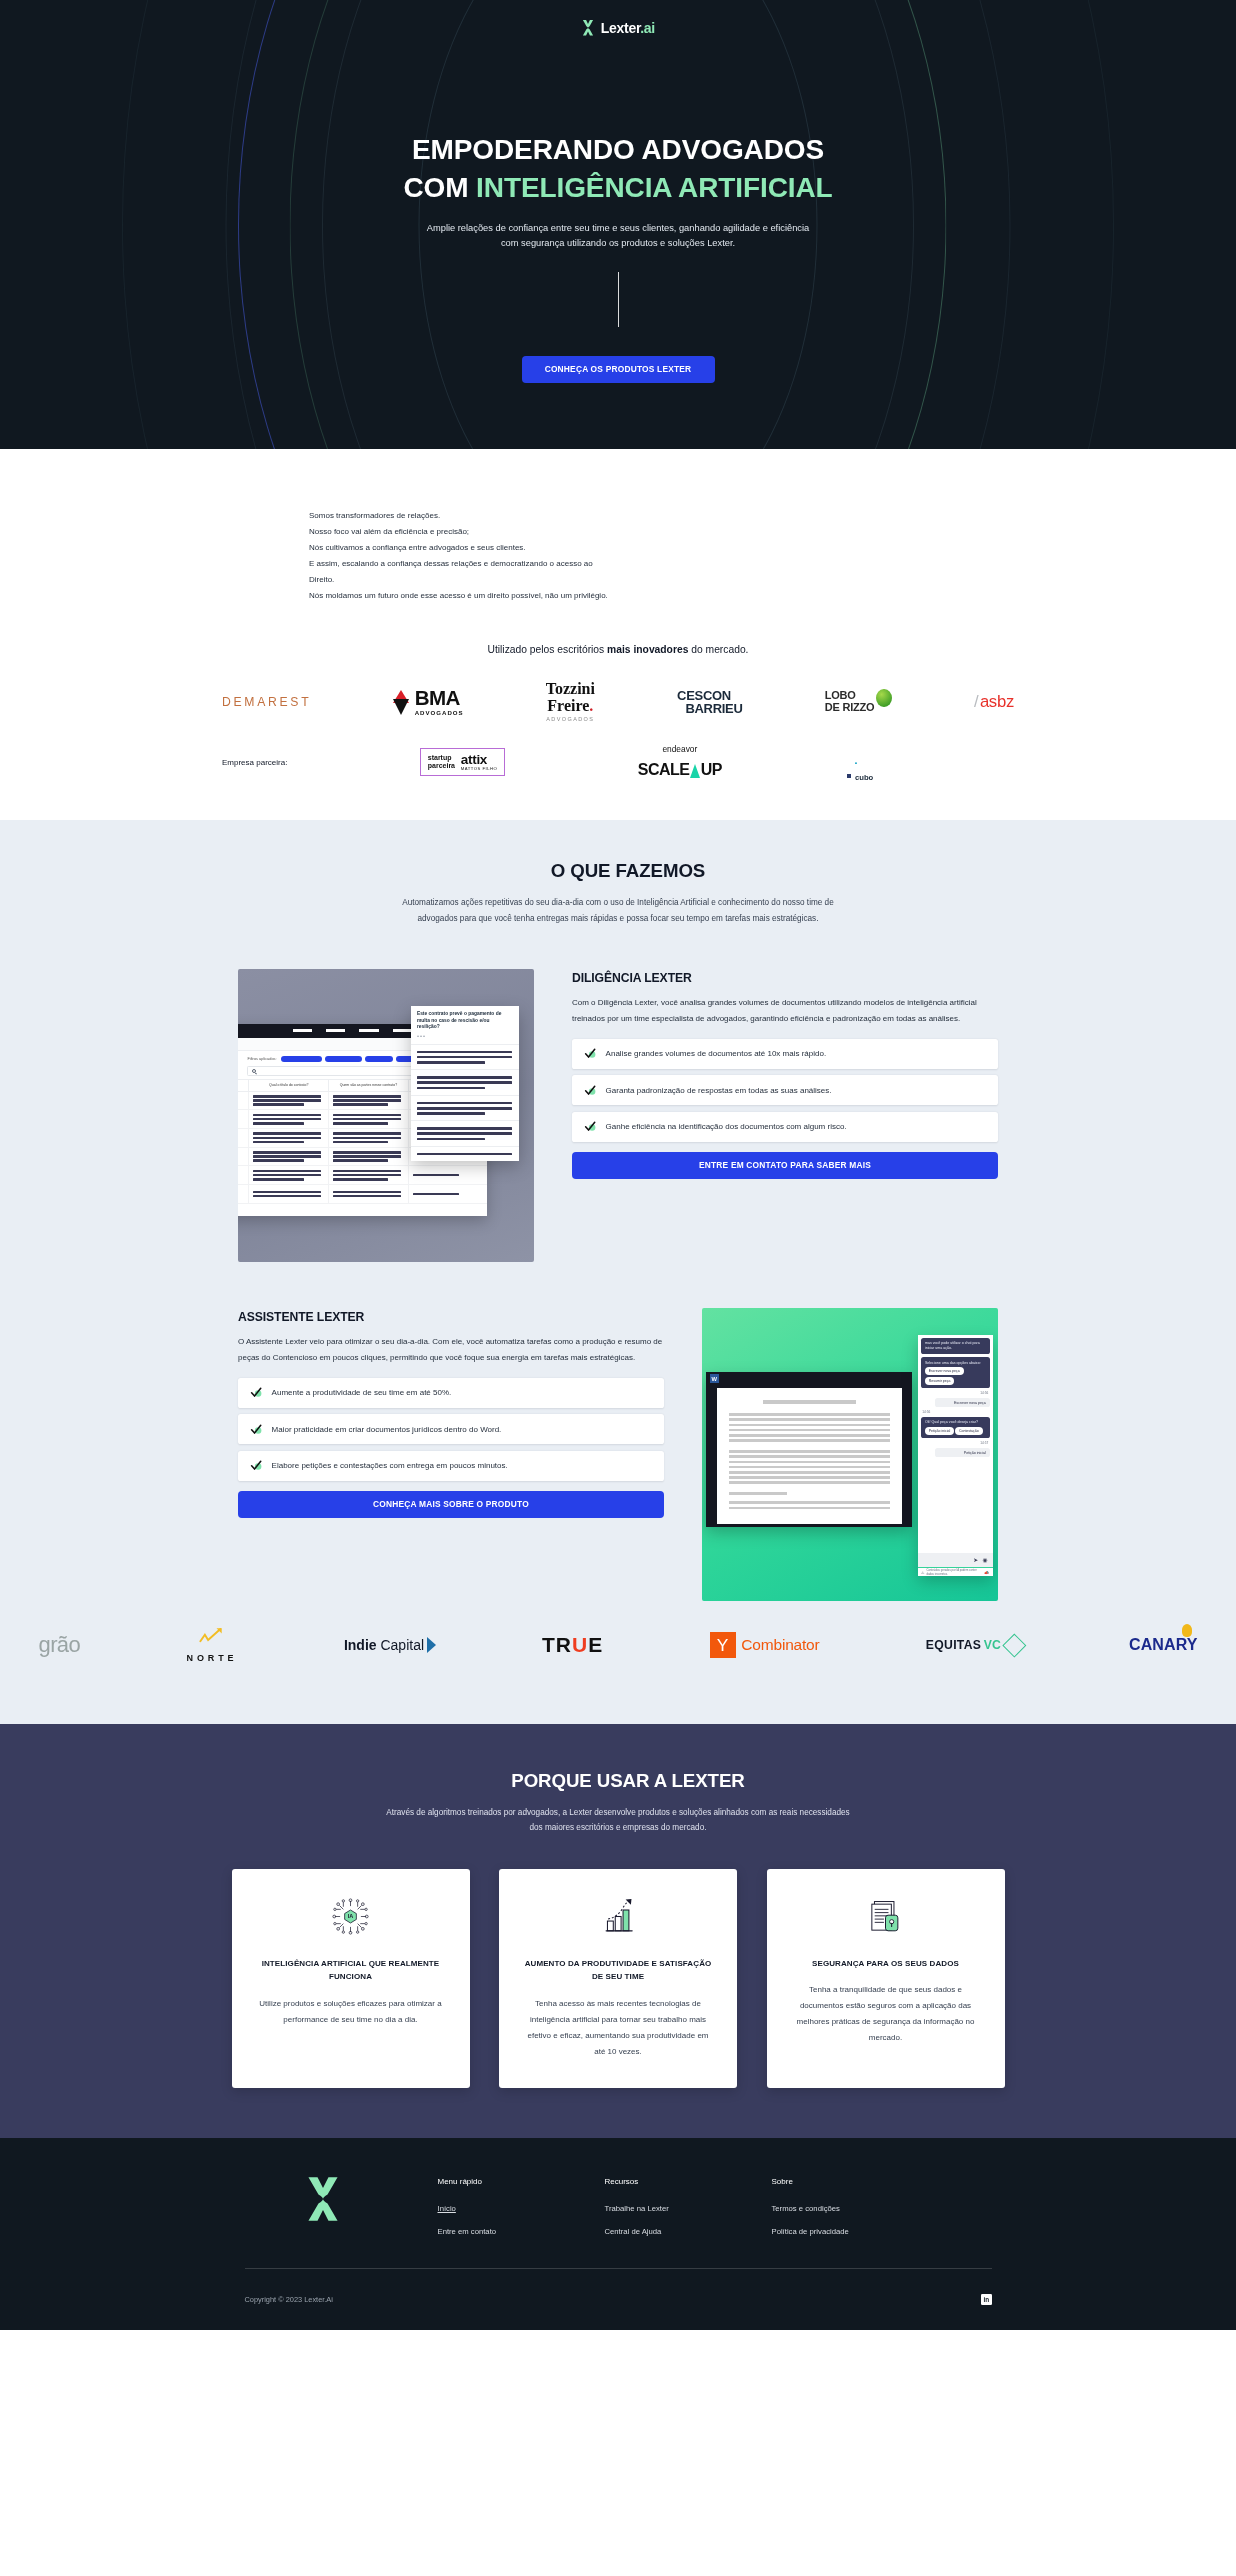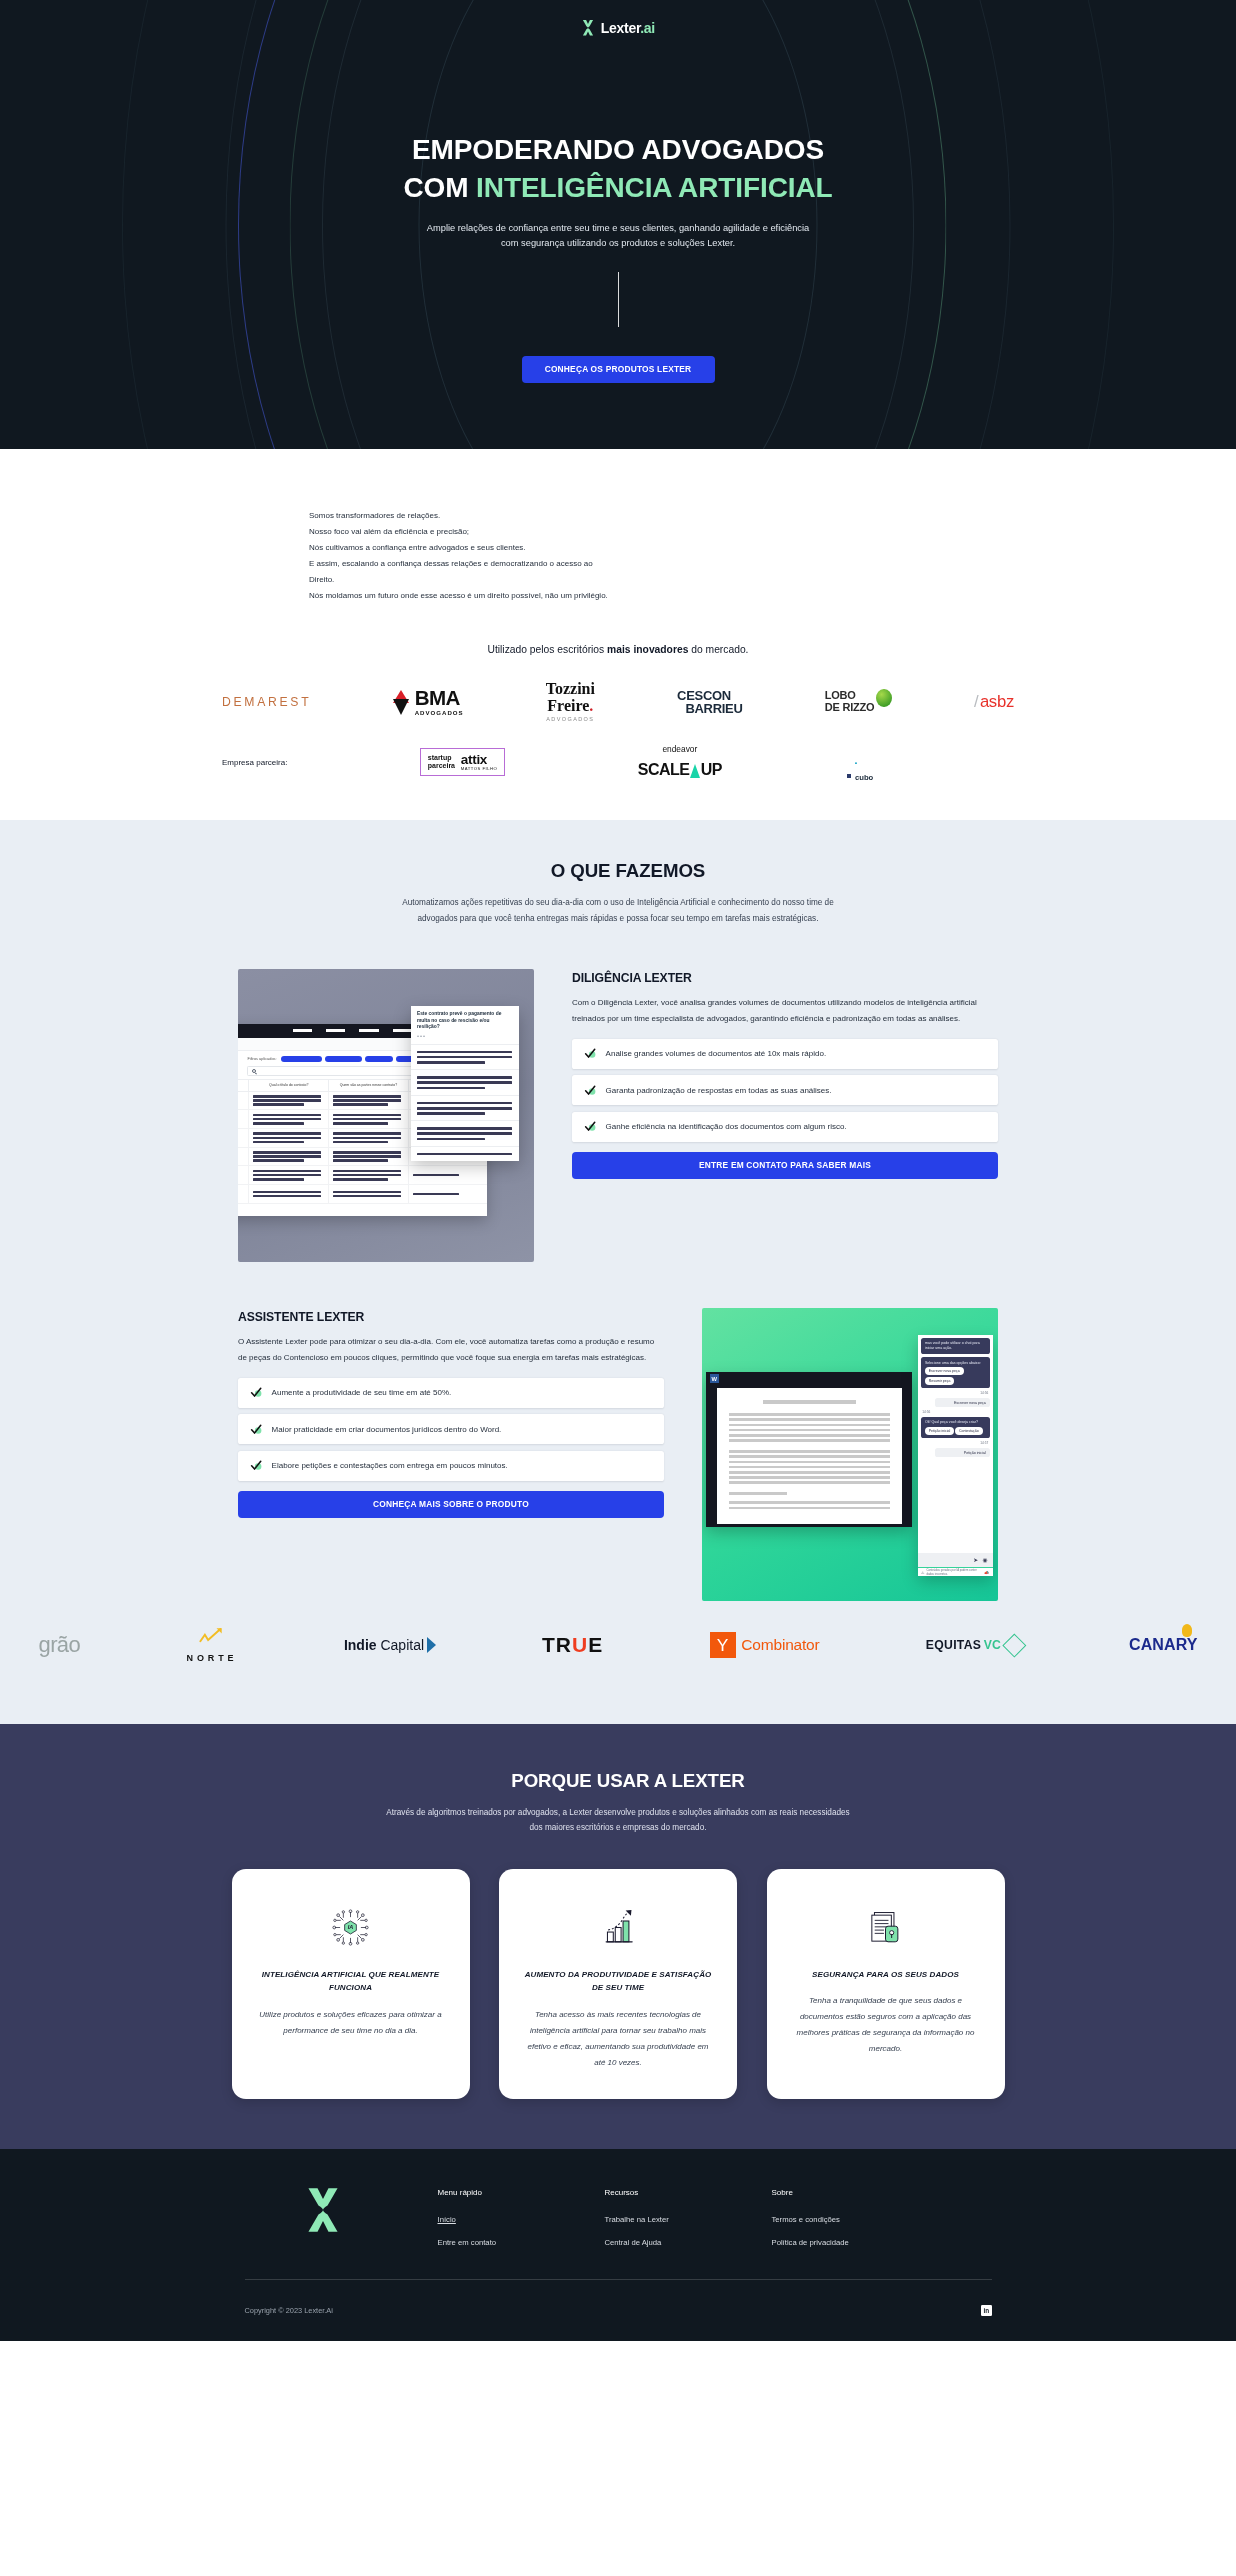--- a/index.html
+++ b/index.html
@@ -269,24 +269,24 @@
   .lg-canary { position:relative; }
   .lg-canary .w { font-size:16px; font-weight:800; color:#1b2a8c; letter-spacing:0.1px; }
   .lg-canary .bird { position:absolute; right:5.2px; top:-11.6px; width:10.3px; height:13px; background:#f1b81a; border-radius:50% 50% 40% 40%; }
 
   
   .why { background:#393c5e; padding:46px 0 50px; }
   .why .sec-title { color:#ffffff; }
   .why .sec-sub { color:#dfe2ee; width:464px; }
   .cards { width:773px; margin:33px auto 0; display:flex; justify-content:space-between; }
   .card {
-    width:238px; background:#fff; border-radius:14px;
-    padding:34px 22px 28px; text-align:center;
+    width:238px; background:#fff; border-radius:3px;
+    padding:23px 22px 28px; text-align:center;
     box-shadow:0 3.9px 11.6px rgba(0,0,0,0.16);
-    display:flex; flex-direction:column; align-items:center;font-style:italic;
+    display:flex; flex-direction:column; align-items:center;
   }
   .card .ic { height:48px; display:flex; align-items:center; justify-content:center; margin-bottom:16.7px; }
   .card h3 { font-size:8px; font-weight:800; color:#111827; line-height:1.72; letter-spacing:0.1px; text-transform:uppercase; }
   .card p { margin-top:11.6px; font-size:8px; line-height:2.0; color:#374151; }
 
   
   .footer { background:#101820; padding:39px 0 0; }
   .footer-grid { width:747px; margin:0 auto; display:flex; align-items:flex-start; }
   .f-logo { width:193px; padding-left:58px; }
   .f-col { width:167px; }
@@ -659,21 +659,21 @@
           <div class="as-note">
             <span style="font-size:3.9px;">⚠</span>
             <span style="flex:1;padding:0 1.9px;">Conteúdos gerados por IA podem conter dados incorretos.</span>
             <span style="font-size:3.9px;">📣</span>
           </div>
         </div>
       </div>
 
       <div class="prod-body">
         <h3 class="prod-title">ASSISTENTE LEXTER</h3>
-        <p class="prod-desc">O Assistente Lexter pode para otimizar o seu dia-a-dia. Com ele, você automatiza tarefas como a produção e resumo de peças do Contencioso em poucos cliques, permitindo que você foque sua energia em tarefas mais estratégicas.</p>
+        <p class="prod-desc">O Assistente Lexter veio para otimizar o seu dia-a-dia. Com ele, você automatiza tarefas como a produção e resumo de peças do Contencioso em poucos cliques, permitindo que você foque sua energia em tarefas mais estratégicas.</p>
         <div class="bullets">
           <div class="bullet">
             <span class="check">
               <svg viewBox="0 0 20 20">
                   <circle cx="12.5" cy="11.5" r="5" fill="#7fe2ab"></circle>
                   <path d="M2.5 10.5 L7 15.5 L16.5 3.5" stroke="#111" stroke-width="2.4" fill="none" stroke-linecap="round" stroke-linejoin="round"></path>
                 </svg>
             </span>
             <span>Aumente a produtividade de seu time em até 50%.</span>
           </div>

